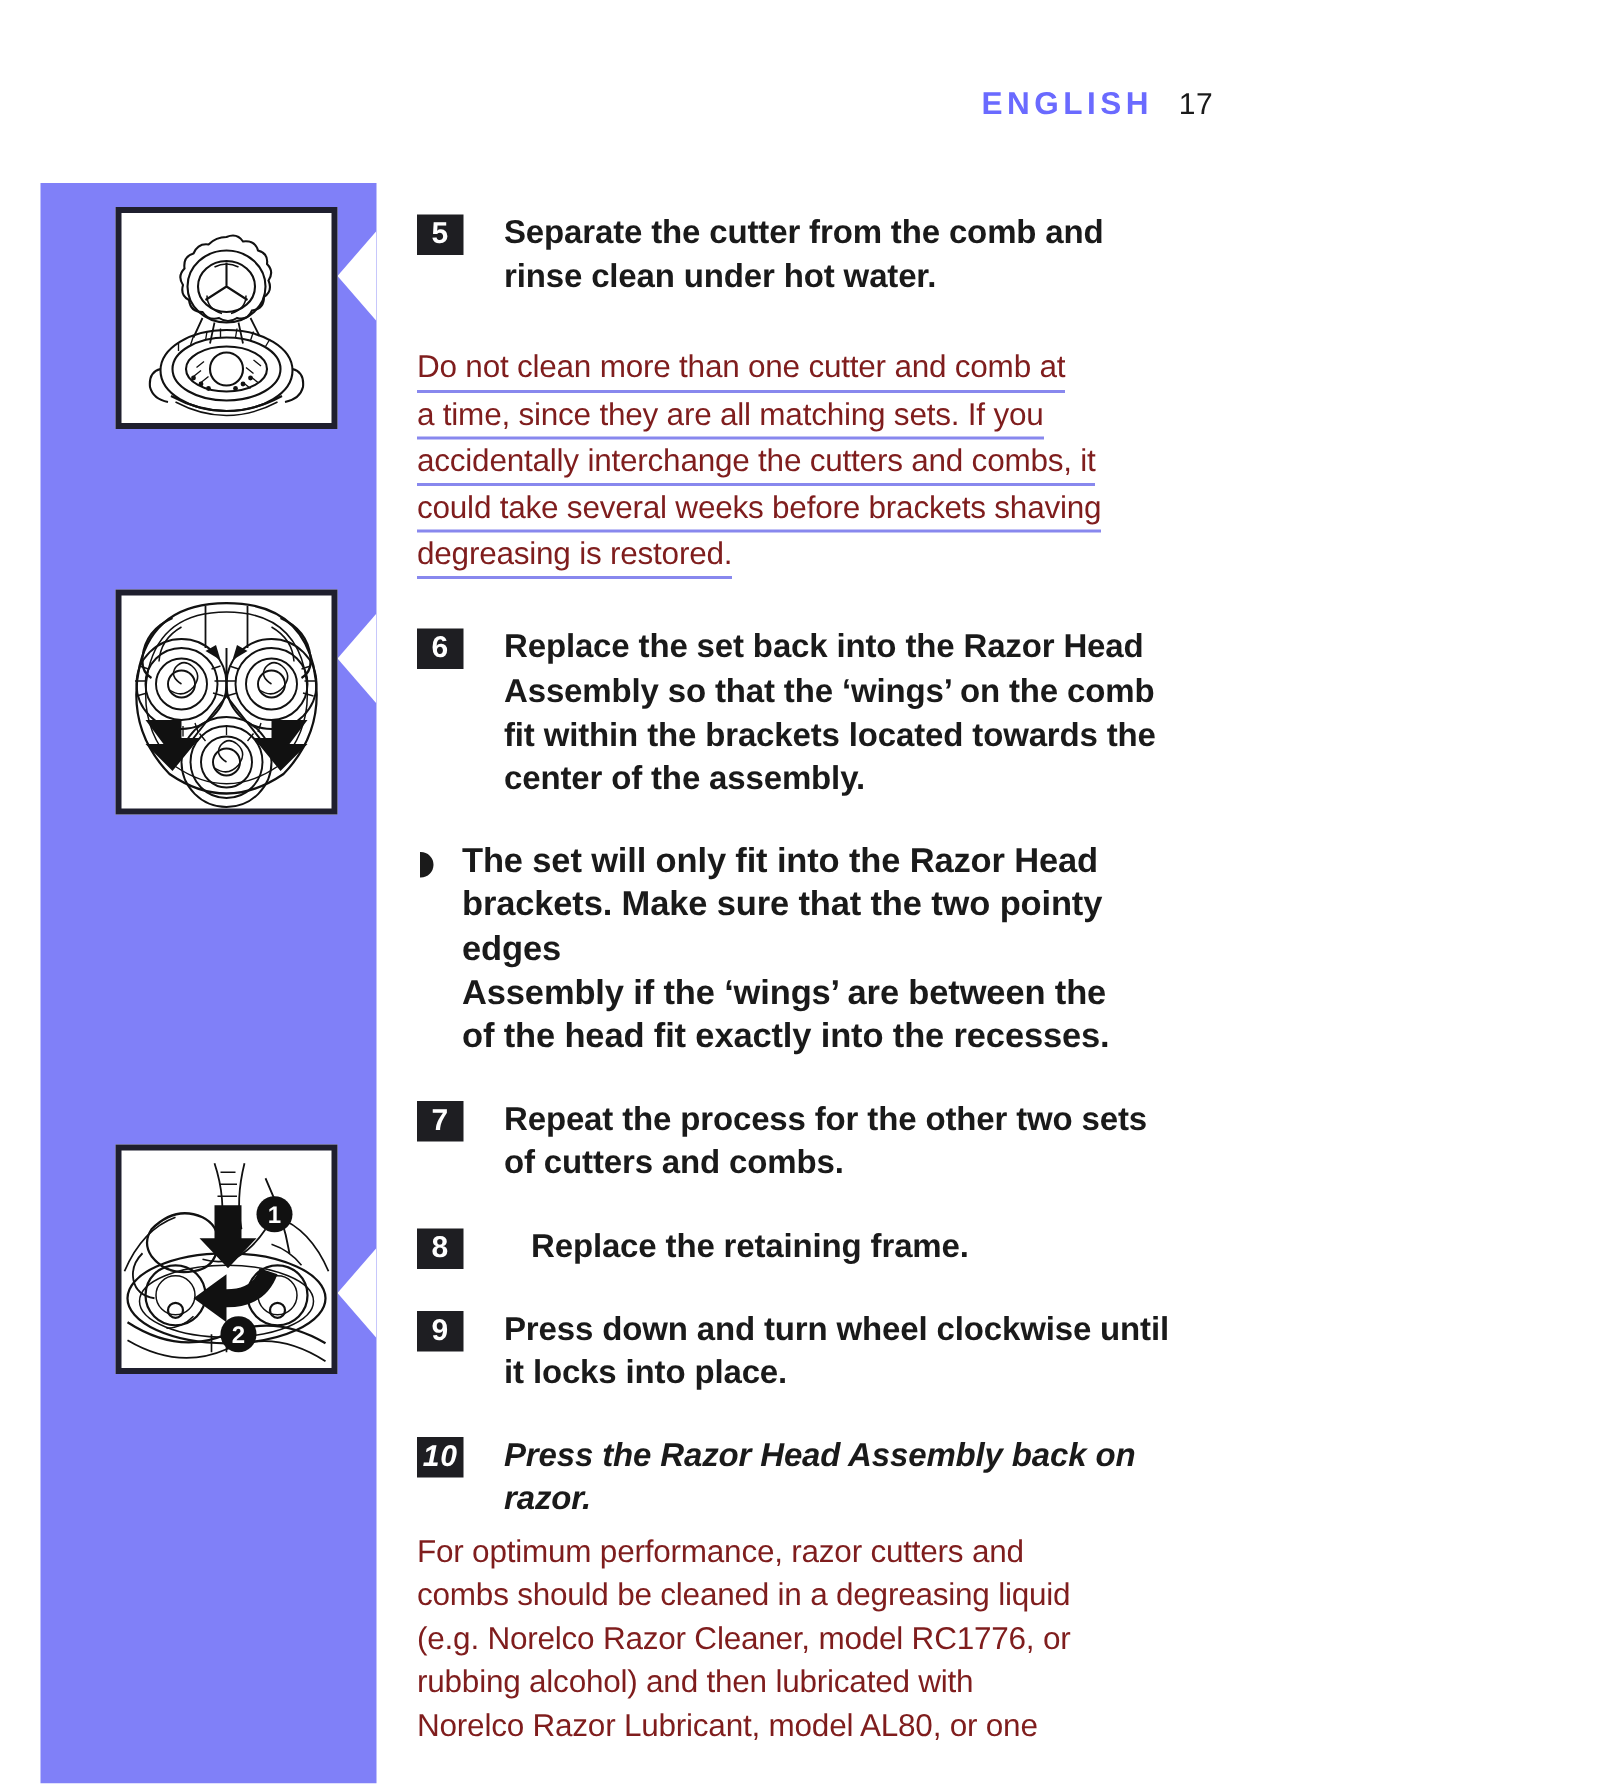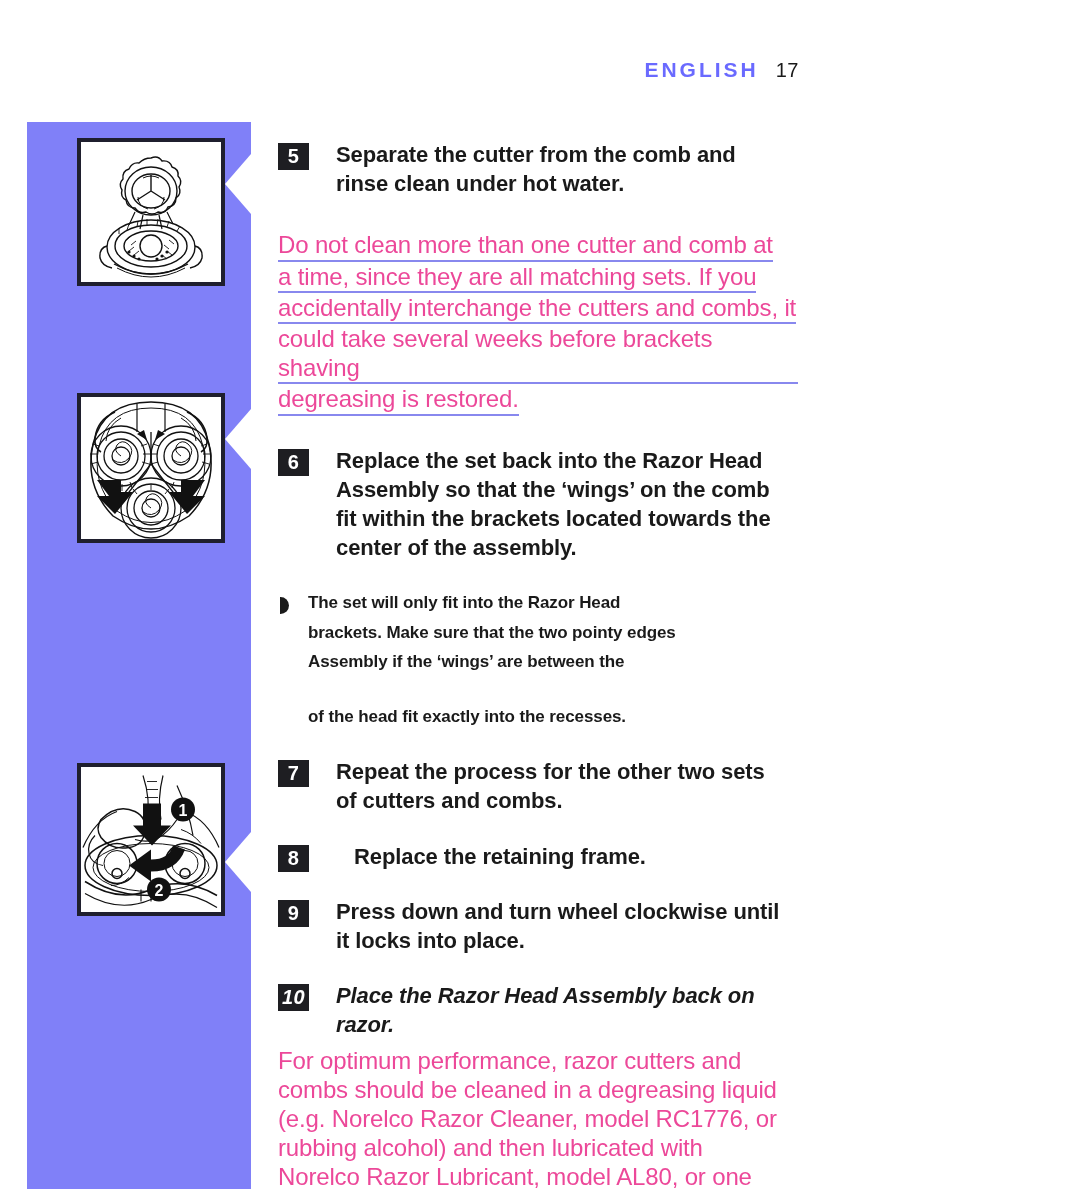--- a/index.html
+++ b/index.html
@@ -13,21 +13,21 @@
   body {
     font-family: "Liberation Sans", sans-serif;
     position: relative;
     overflow: hidden;
   }
 
   
   .header {
     position: absolute;
     top: 58px;
-    left: 2px;
+    left: 12px;
     width: 797px;
     text-align: right;
     white-space: nowrap;
   }
   .header-lang {
     font-size: 21px;
     font-weight: bold;
     letter-spacing: 3.0px;
     color: #6a6aff;
     vertical-align: baseline;
@@ -122,32 +122,32 @@
   .note-bullet {
     position: absolute;
     left: 2px;
     top: 9px;
     width: 9px;
     height: 17px;
     background: #1a1a1a;
     border-radius: 0 9px 9px 0;
   }
   .note-text {
-    font-size: 17px;
+    font-size: 23px;
     font-weight: bold;
     line-height: 29.2px;
     color: #1a1a1a;
     letter-spacing: -0.1px;
   }
 
   
   .para {
-    font-size: 24px;
+    font-size: 21px;
     line-height: 29.2px;
-    color: #ec4899;
+    color: #7f1d1d;
     letter-spacing: -0.15px;
     margin-bottom: 24px;
   }
   .para .ln { display: block; width: max-content; max-width: 100%; }
   .para.underlined .ln {
     border-bottom: 2.5px solid #8888ee;
   }
 
   .spacer-sm { height: 6px; }
 </style>
@@ -341,21 +341,21 @@
       <span style="display: block;">center of the assembly.</span>
     </div>
   </div>
 
   <div class="note">
     <div class="note-bullet"></div>
     <div class="note-text">
       <span style="display: block;">The set will only fit into the Razor Head</span>
       <span style="display: block;">brackets. Make sure that the two pointy edges</span>
       <span style="display: block;">Assembly if the ‘wings’ are between the</span>
-      <span style="display: block; margin-top: 26px;">of the head fit exactly into the recesses.</span>
+      <span style="display: block;">of the head fit exactly into the recesses.</span>
     </div>
   </div>
 
   <div class="step">
     <div class="step-badge">7</div>
     <div class="step-text">
       <span style="display: block;">Repeat the process for the other two sets</span>
       <span style="display: block;">of cutters and combs.</span>
     </div>
   </div>
@@ -371,21 +371,21 @@
     <div class="step-badge">9</div>
     <div class="step-text">
       <span style="display: block;">Press down and turn wheel clockwise until</span>
       <span style="display: block;">it locks into place.</span>
     </div>
   </div>
 
   <div class="step" style="margin-bottom:6px;font-style:italic;">
     <div class="step-badge">10</div>
     <div class="step-text">
-      <span style="display: block;">Place the Razor Head Assembly back on</span>
+      <span style="display: block;">Press the Razor Head Assembly back on</span>
       <span style="display: block;">razor.</span>
     </div>
   </div>
 
   <div class="para">
     <span class="ln">For optimum performance, razor cutters and</span>
     <span class="ln">combs should be cleaned in a degreasing liquid</span>
     <span class="ln">(e.g. Norelco Razor Cleaner, model RC1776, or</span>
     <span class="ln">rubbing alcohol) and then lubricated with</span>
     <span class="ln">Norelco Razor Lubricant, model AL80, or one</span>

